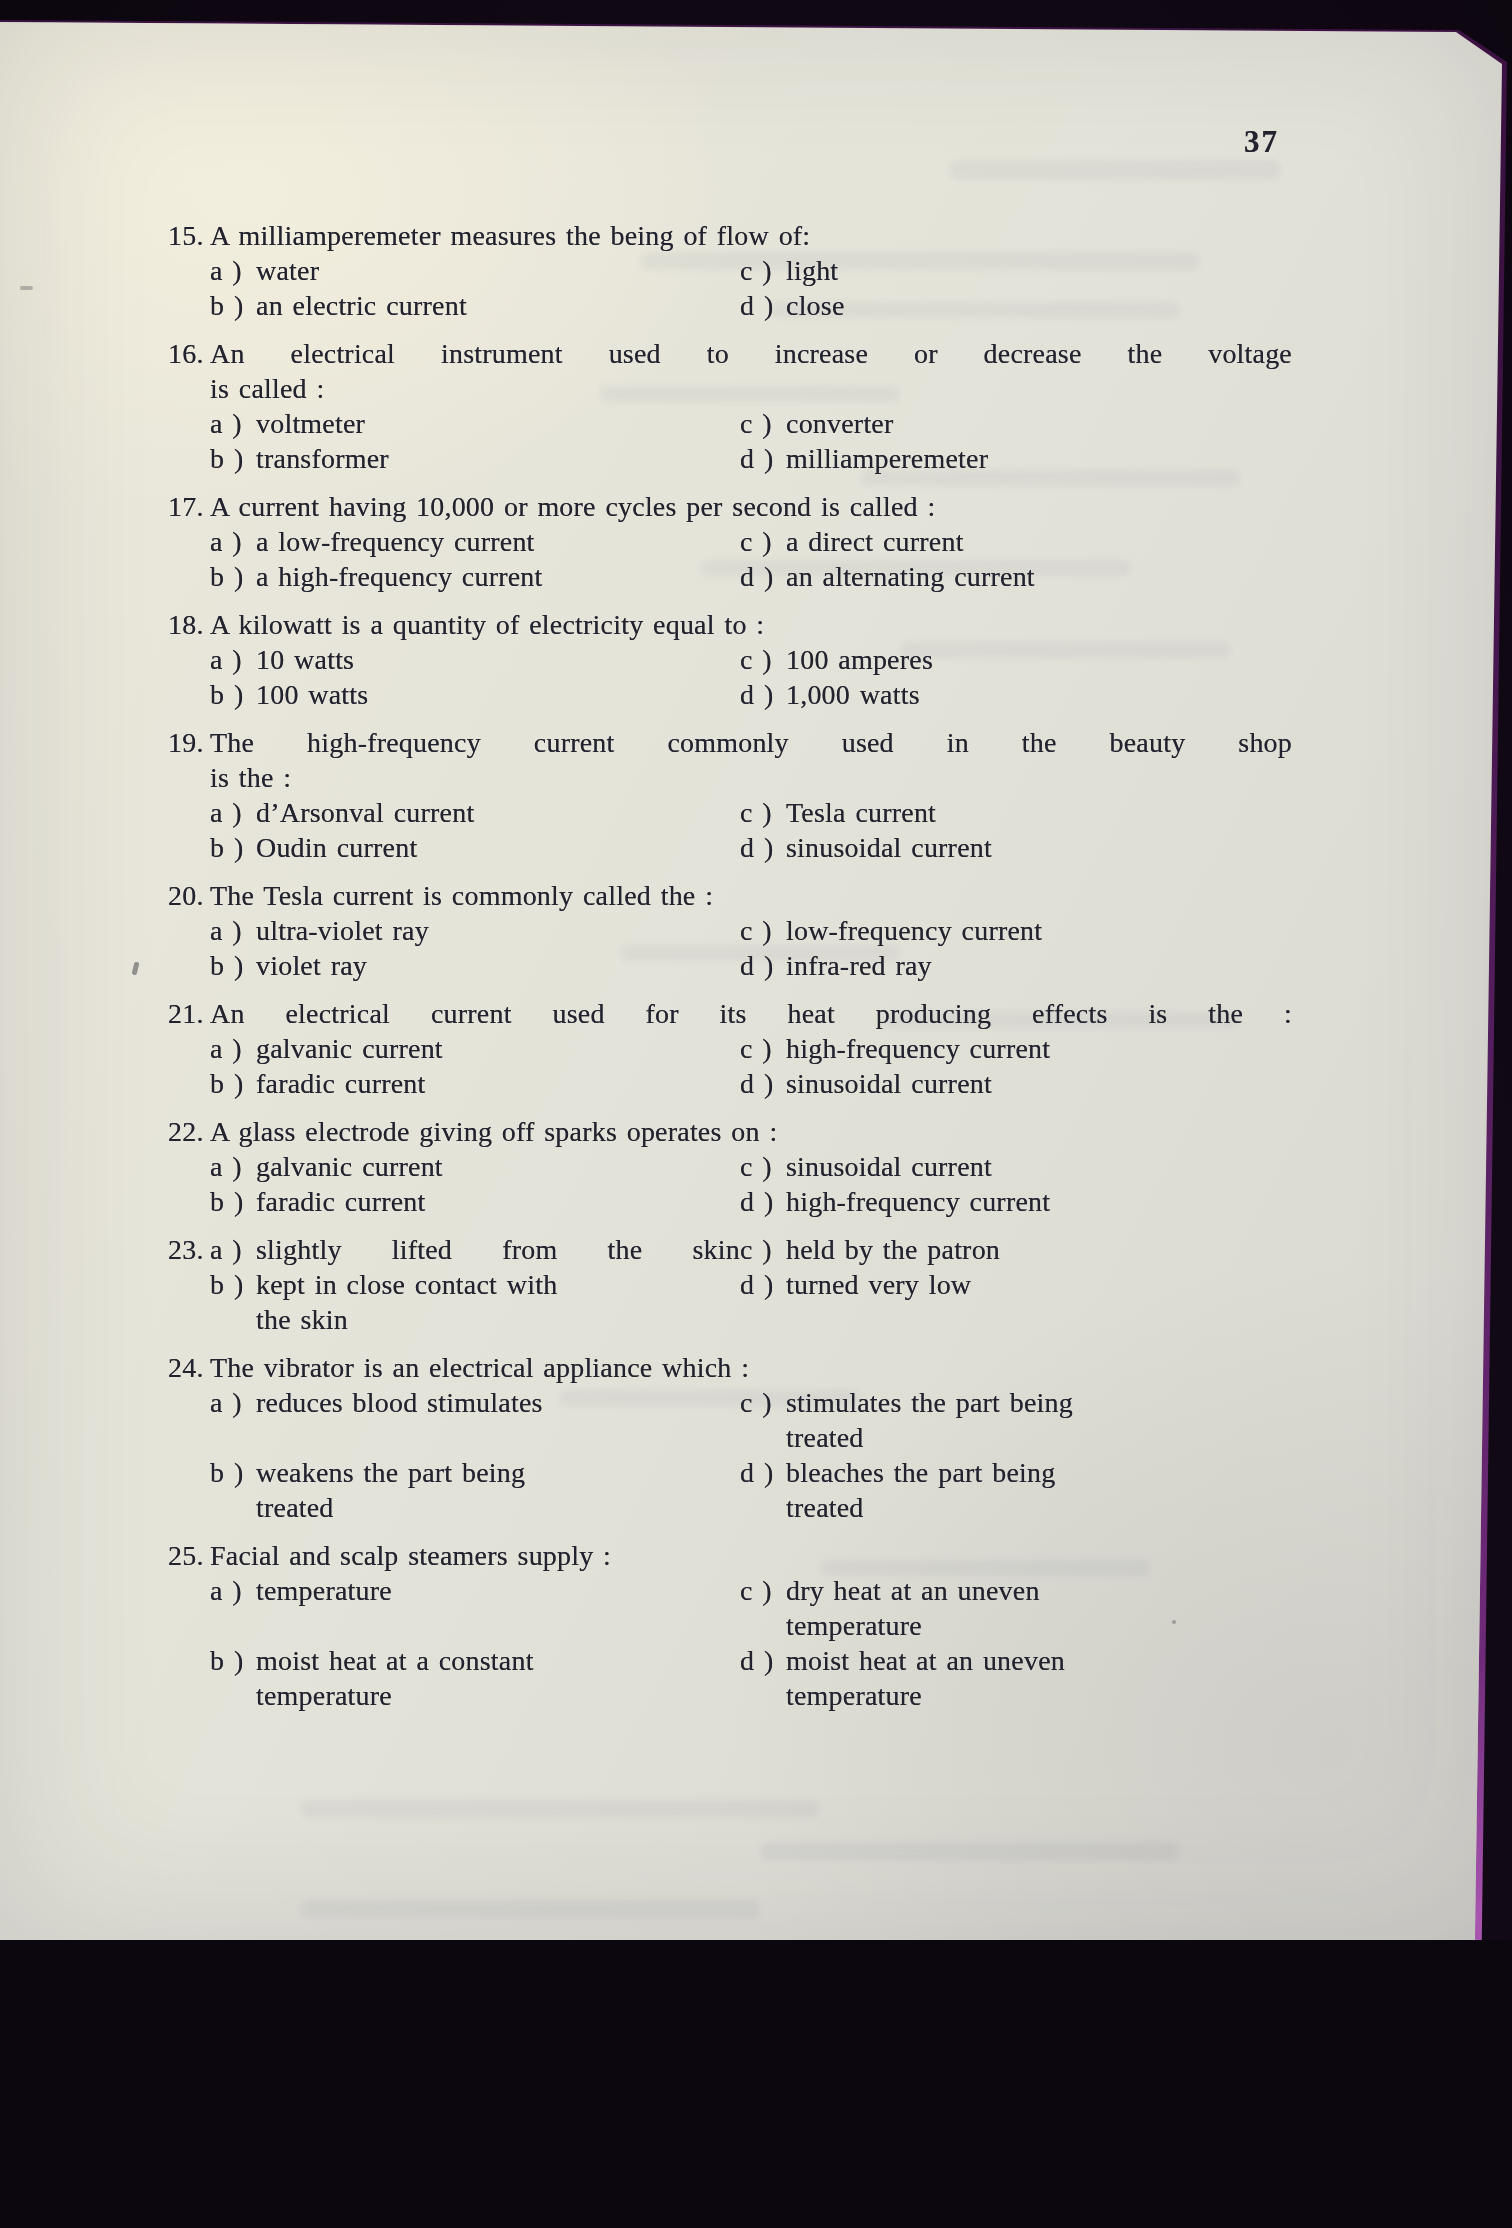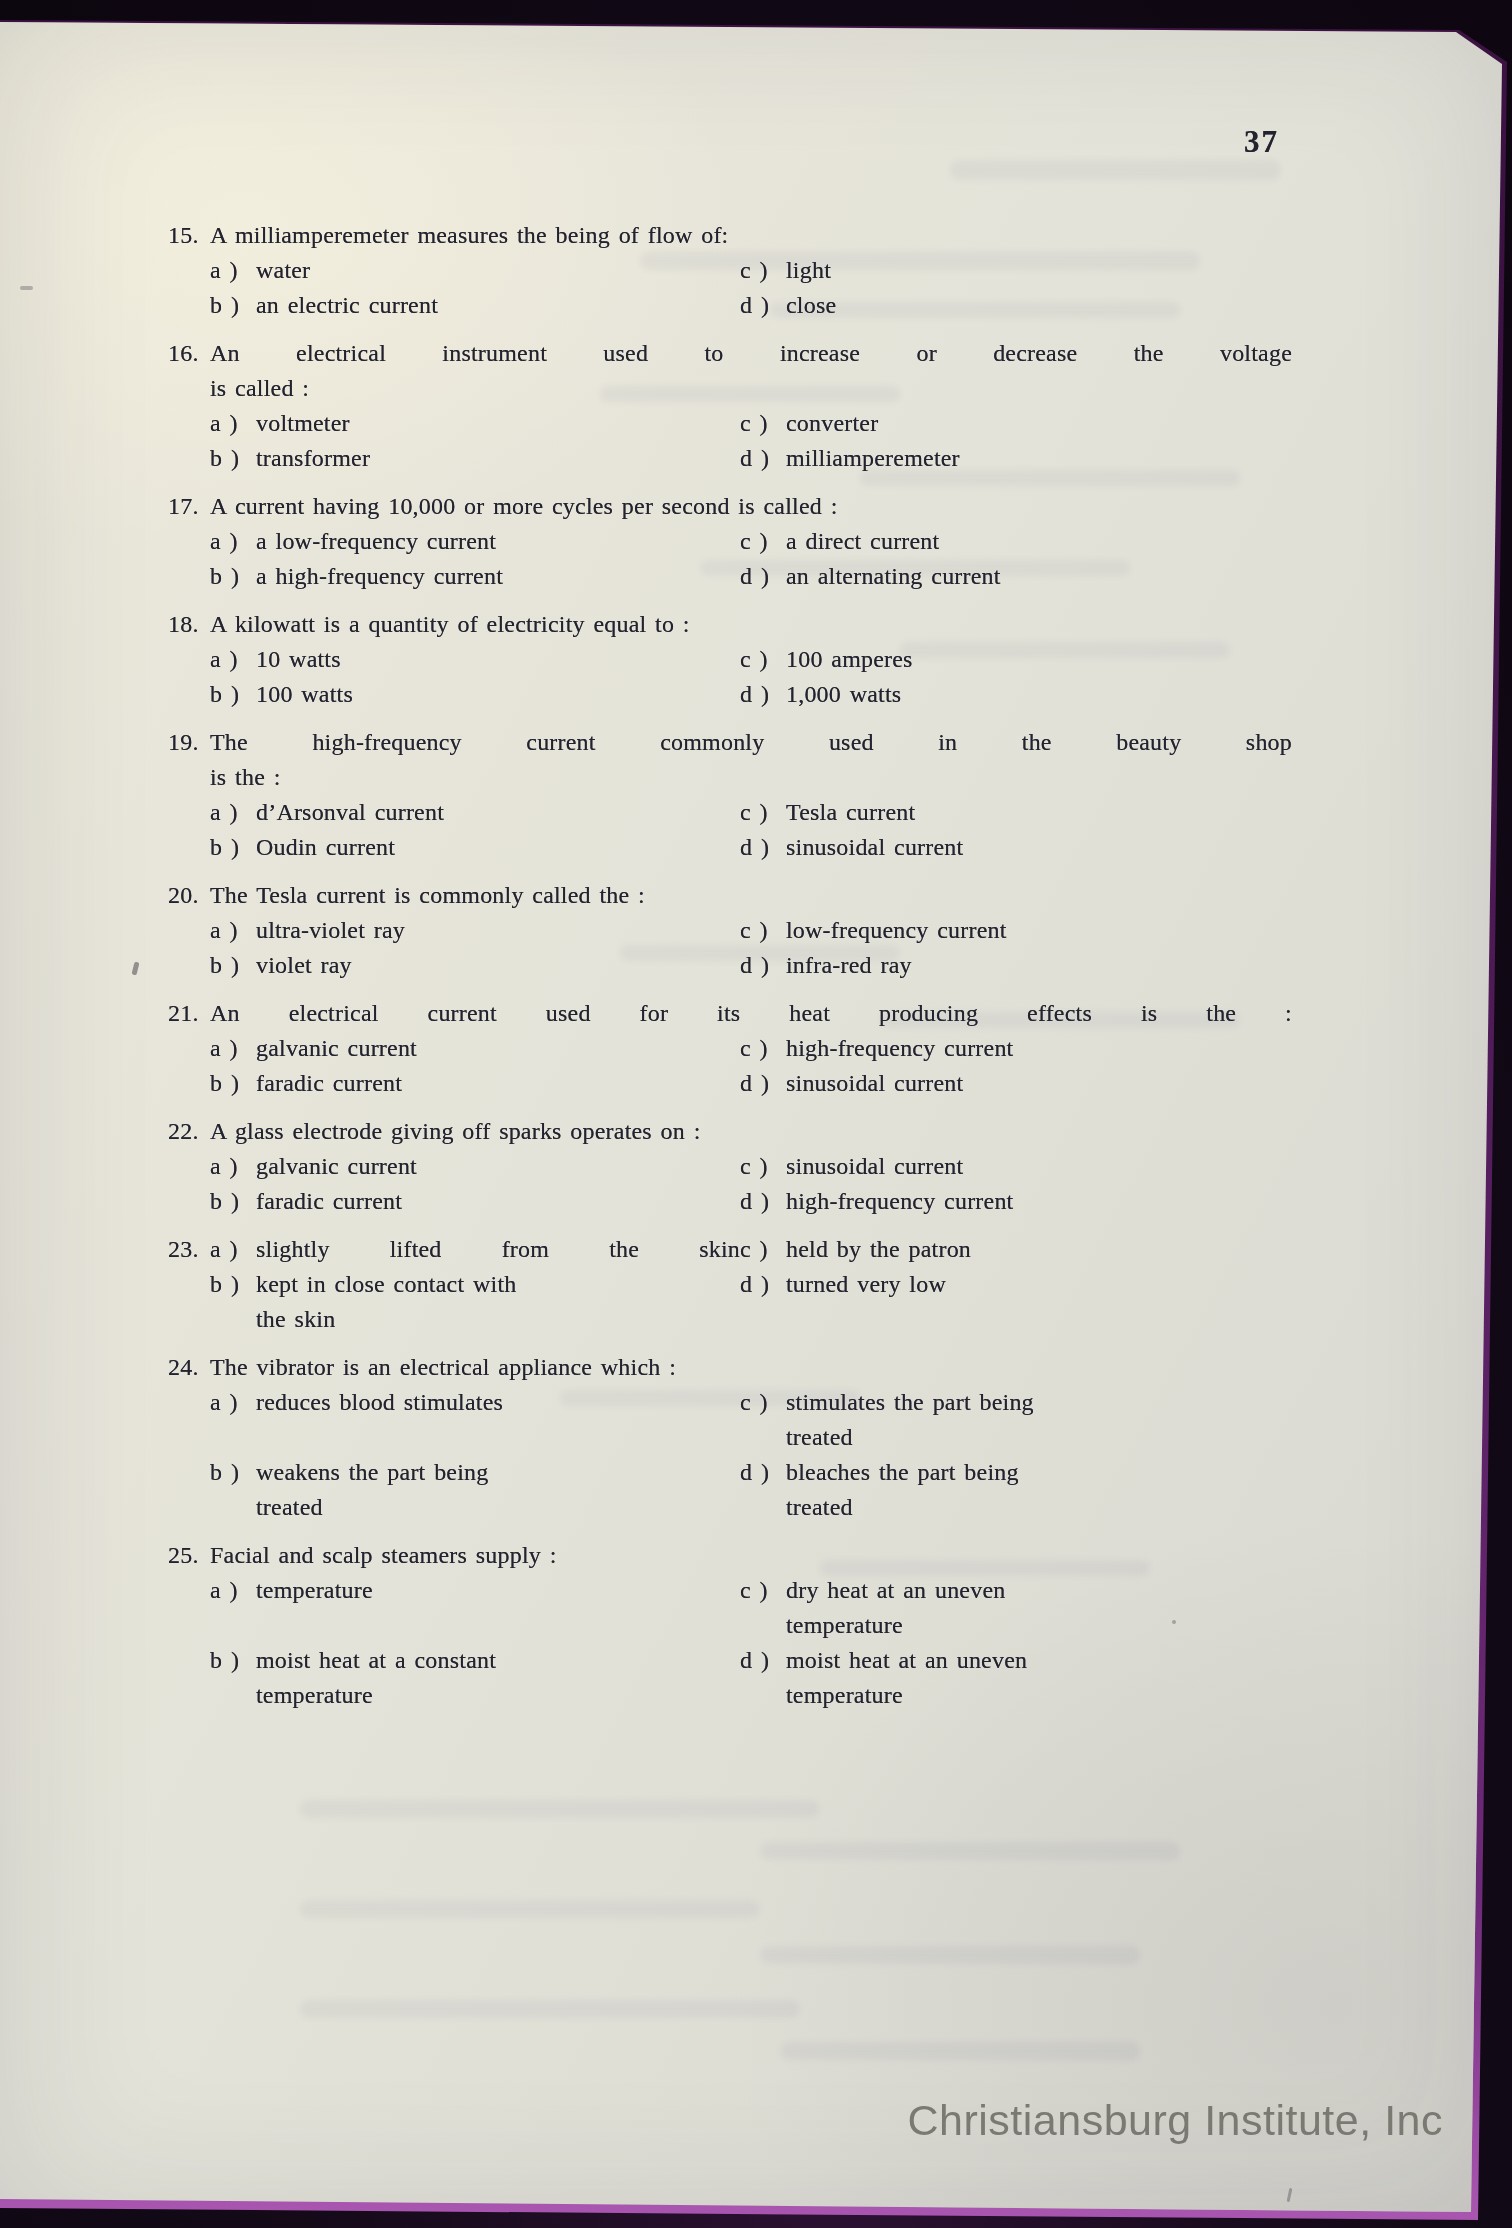--- a/index.html
+++ b/index.html
@@ -1,17 +1,17 @@
 <!DOCTYPE html>
 <html><head>
 <meta charset="utf-8">
 <style>
   html,body{margin:0;padding:0;background:#0c060f;}
   .scene{
-    position:relative;width:1512px;height:2228px;overflow:hidden;
+    position:relative;width:1512px;height:1940px;overflow:hidden;
     background:radial-gradient(ellipse at 55% 102%, #2b1132 0%, #140a18 45%, #0c060f 100%);
     font-family:"Liberation Serif", serif;
   }
   
   .page-shadow{
     position:absolute;inset:0;
     clip-path:polygon(0px 20px,1459px 30px,1507px 62px,1478px 2220px,0px 2208px);
     background:linear-gradient(to bottom,#3c1243 20%,#6d2a78 85%,#a855b0 99%);
   }
   .page{
@@ -27,21 +27,21 @@
   .ghost{position:absolute;border-radius:9px;background:#3c4472;opacity:.055;filter:blur(3px);}
   .speck{position:absolute;background:#4a4a52;border-radius:2px;opacity:.55;}
 
   .page-number{
     position:absolute;left:1244px;top:124px;
     font-size:31px;font-weight:600;letter-spacing:2px;
     text-shadow:0 0 .5px rgba(30,30,45,.6);
   }
   .questions{
     position:absolute;left:168px;top:218px;width:1124px;
-    font-size:24px;line-height:35px;letter-spacing:.2px;word-spacing:2.5px;
+    font-size:28px;line-height:35px;letter-spacing:.2px;word-spacing:2.5px;
     text-shadow:0 0 .55px rgba(30,30,45,.65);
   }
   .q{display:grid;grid-template-columns:42px 1fr;margin-bottom:13px;}
   .qnum{white-space:nowrap;}
   .j{text-align:justify;text-align-last:justify;}
   .orow{display:grid;grid-template-columns:530px 1fr;}
   .opt{display:grid;grid-template-columns:46px 1fr;align-content:start;}
   .olet{white-space:pre;}
   .watermark{
     position:absolute;top:2096px;right:69px;

